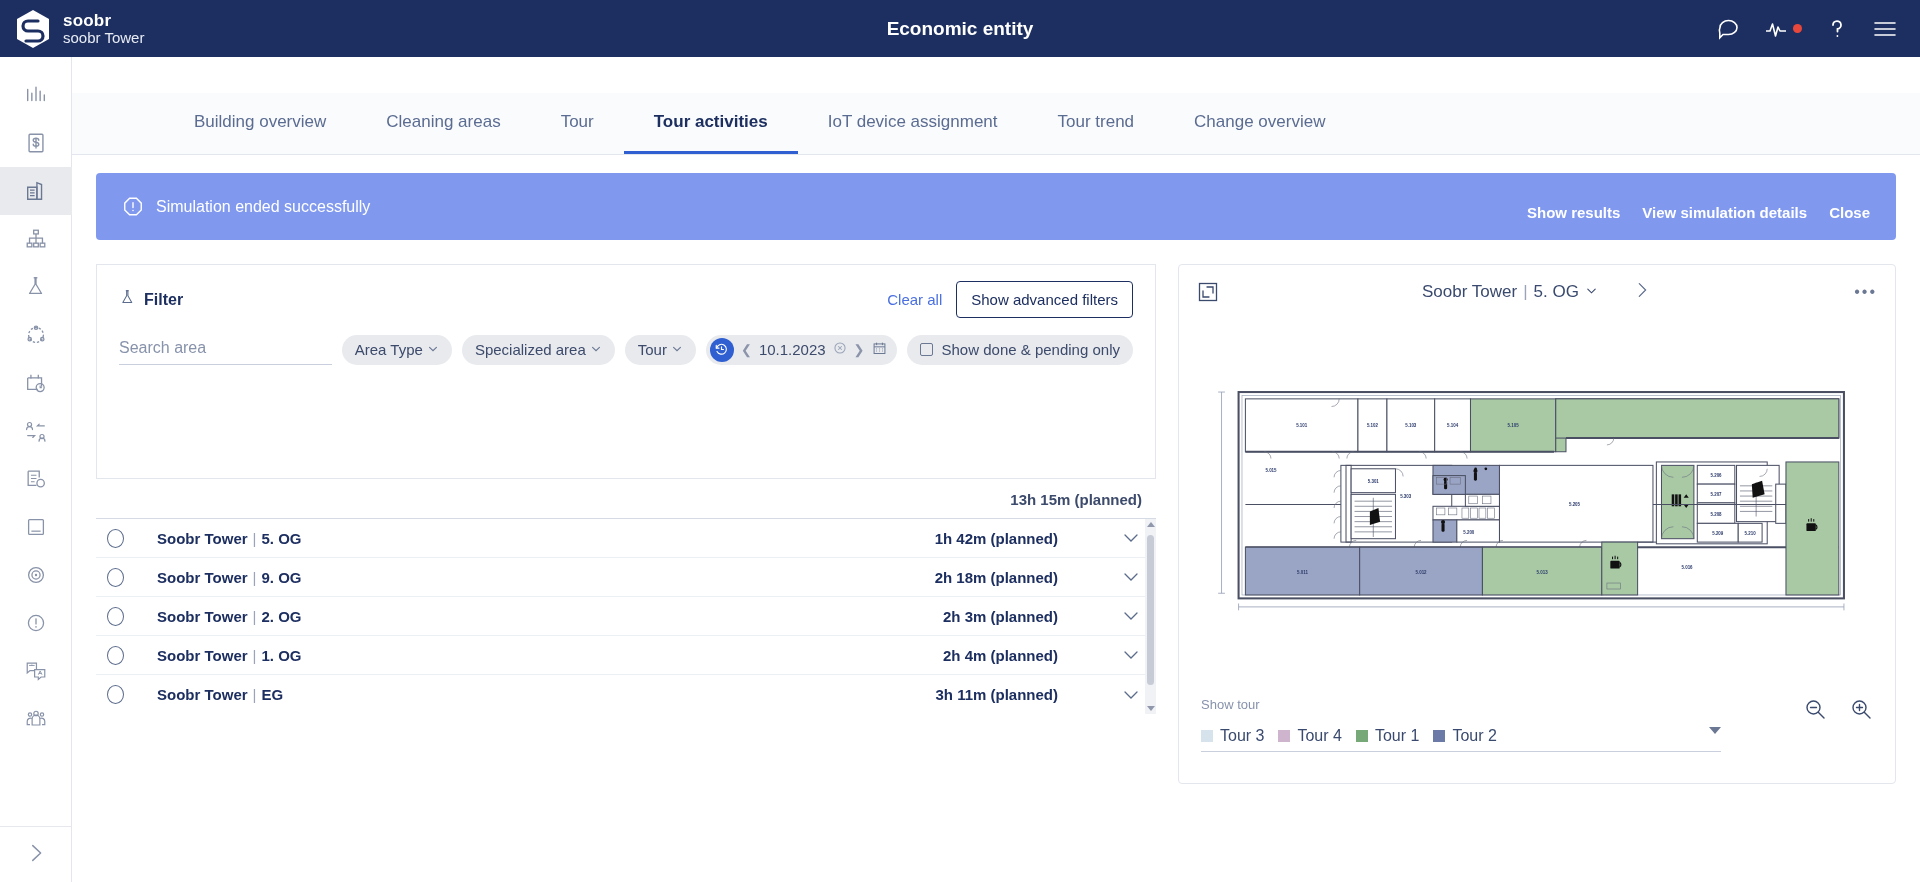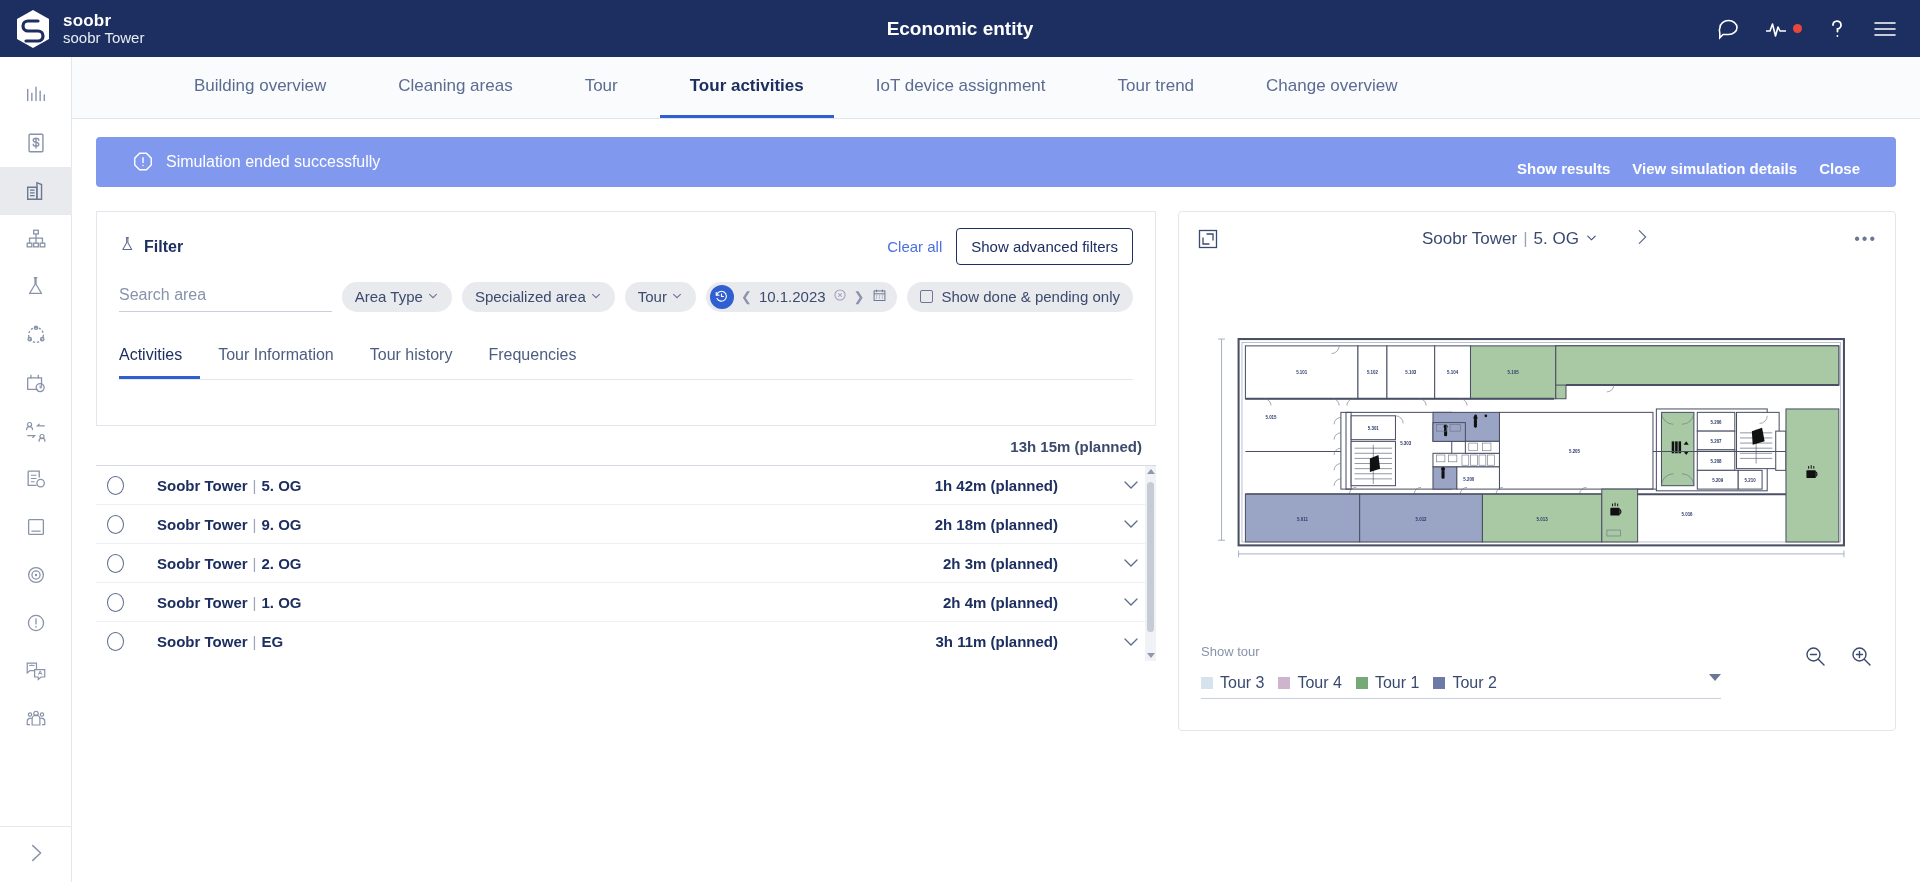--- a/index.html
+++ b/index.html
@@ -57,35 +57,35 @@
     height: 56px; display: flex; align-items: center; justify-content: center;
     cursor: pointer;
   }
 
   
   .main { flex: 1 1 auto; min-width: 0; display: flex; flex-direction: column; background: #fff; }
 
   .tabbar {
     height: 62px; flex: 0 0 62px; background: #fafbfc;
     border-bottom: 1px solid #e3e6ed;
-    display: flex; align-items: stretch; padding-left: 92px; gap: 12px;
+    display: flex; align-items: stretch; padding-left: 92px; gap: 0; margin-top: 36px;
   }
   .tab {
     display: flex; align-items: center; padding: 0 30px;
     font-size: 17px; color: #5b6c92; cursor: pointer;
     border-bottom: 3px solid transparent; white-space: nowrap;
   }
   .tab.active { color: #1d2f60; font-weight: bold; border-bottom-color: #2f5fd0; }
 
   .content { flex: 1 1 auto; min-height: 0; padding: 18px 24px 0 24px; background: #fff; overflow: hidden; }
 
   
   .banner {
-    height: 50px; background: #8099ef; border-radius: 4px;
-    display: flex; align-items: center; padding: 0 36px;
+    height: 67px; background: #8099ef; border-radius: 4px;
+    display: flex; align-items: center; padding: 0 26px;
     color: #fff; font-size: 16px; margin-bottom: 24px;
   }
   .banner-icon { margin-right: 12px; display: flex; align-items: center; }
   .banner-actions { margin-left: auto; display: flex; align-items: center; gap: 22px; }
   .banner-link { font-size: 15px; font-weight: bold; color: #fff; cursor: pointer; white-space: nowrap; margin-top: 12px; }
 
   
   .panels { display: flex; gap: 22px; height: 610px; }
   .panel-left { width: 1060px; flex: 0 0 1060px; }
   .panel-right {
@@ -532,26 +532,20 @@
                   </svg>
                 </span>
               </span>
 
               <span class="chip checkbox">
                 <span class="cbox"></span>
                 <span>Show done &amp; pending only</span>
               </span>
             </div>
 
-            <div class="inner-tabs" style="margin:22px 22px 0 22px;">
-              <div class="itab active">Activities</div>
-              <div class="itab">Tour Information</div>
-              <div class="itab">Tour history</div>
-              <div class="itab">Frequencies</div>
-            </div>
           </div>
 
           <div class="list-wrap">
             <div class="total-row">13h 15m (planned)</div>
 
             <div class="list-box">
               <div class="list-rows">
 
                 <div class="row">
                   <span class="row-radio"></span>

